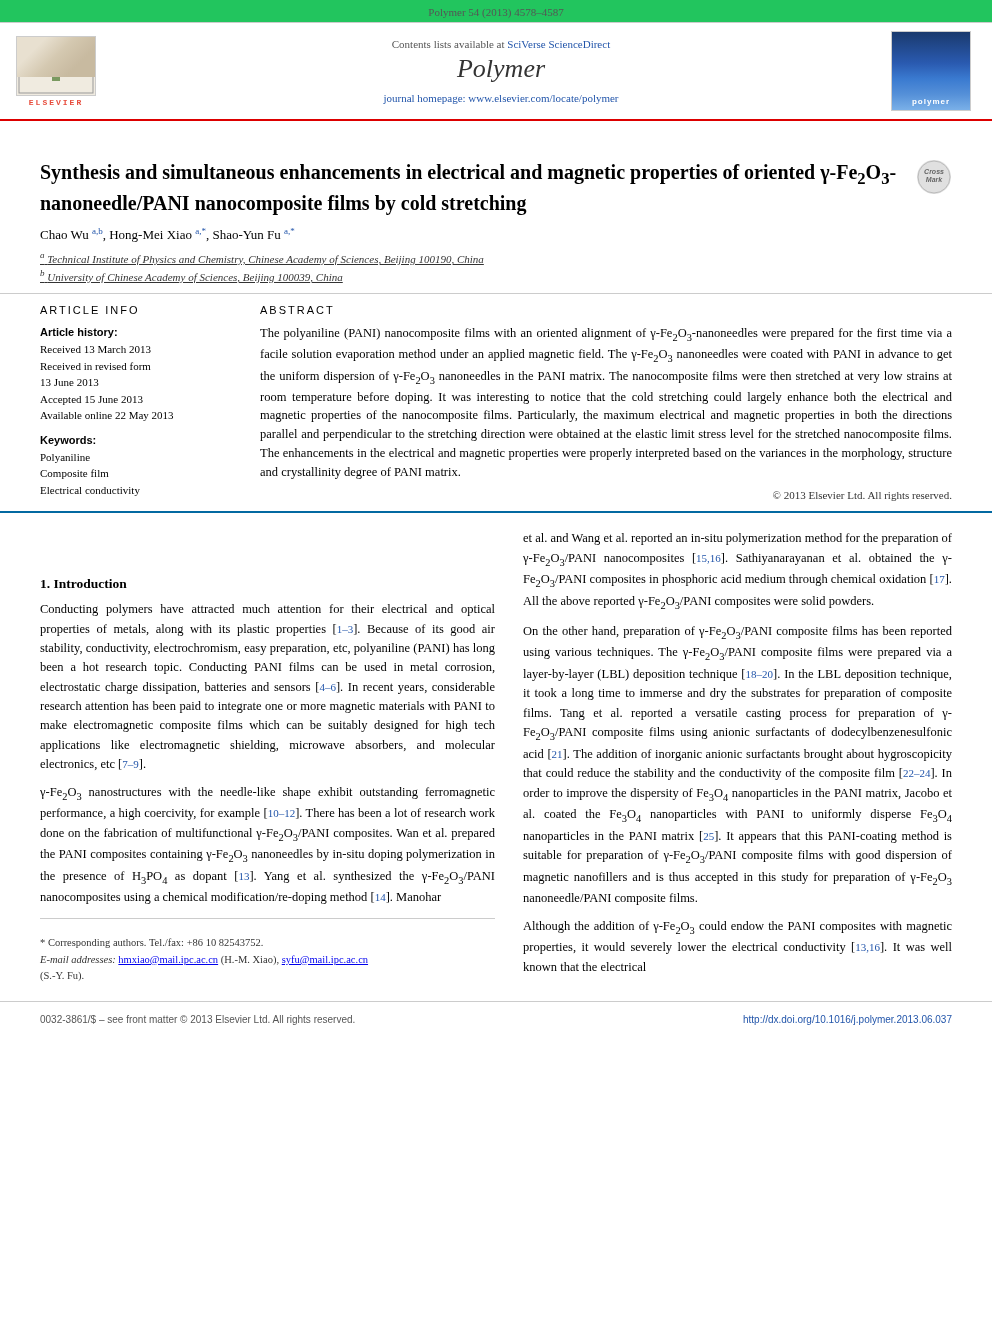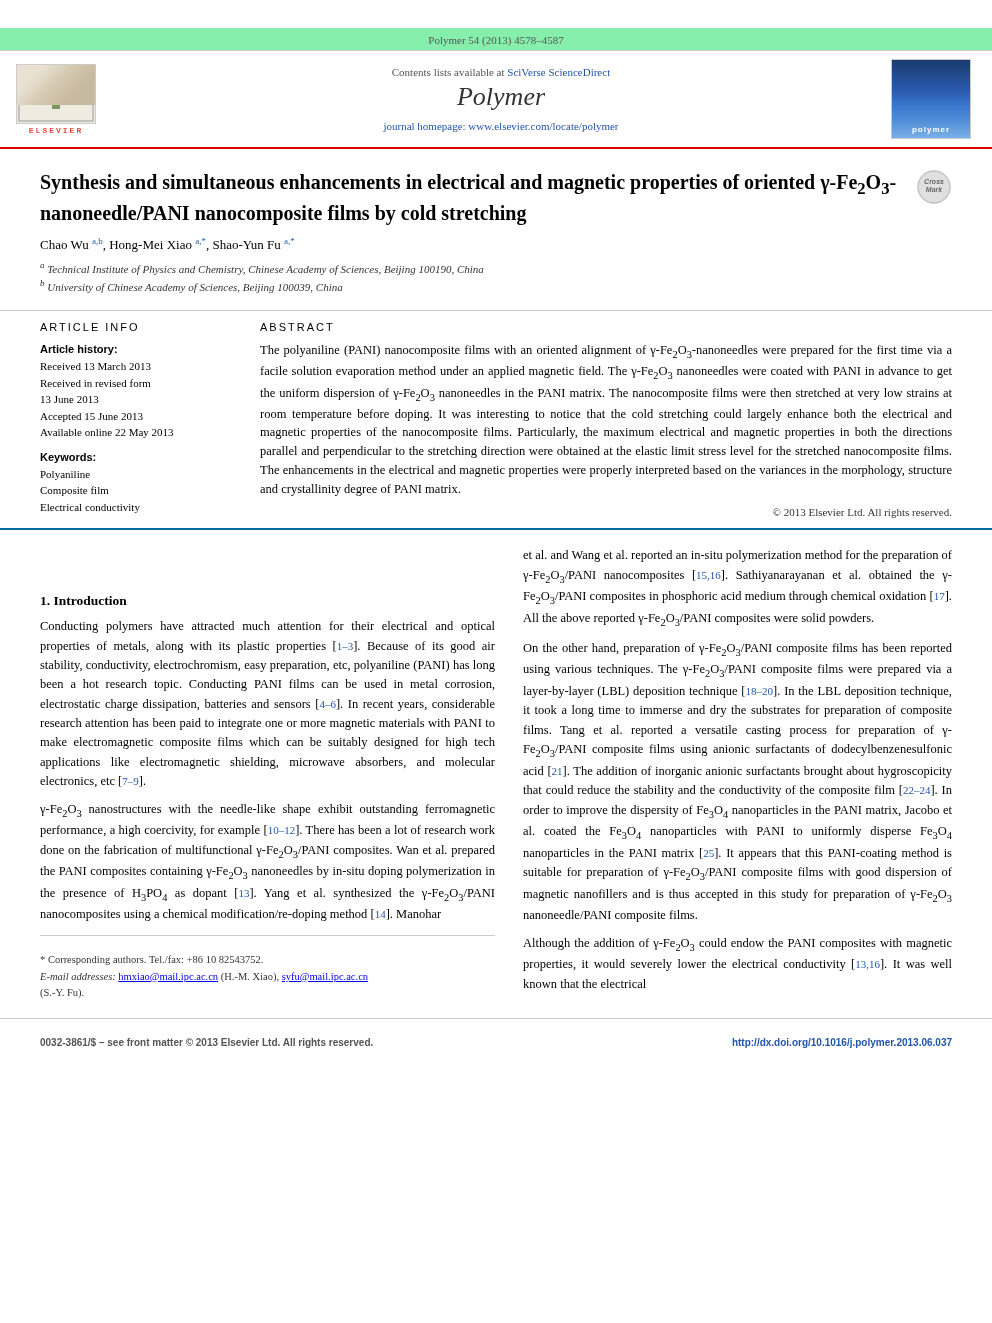--- a/index.html
+++ b/index.html
@@ -12,27 +12,26 @@
       min-height: 1323px;
     }
     .page {
       width: 992px;
       min-height: 1323px;
       background: #fff;
       padding: 0;
     }
     
     .top-bar {
-      background: #86efac;
+      background: #22c55e;
       text-align: center;
       padding: 6px 20px 4px;
       font-size: 11px;
       color: #333;
       border-bottom: 1px solid #ccc;
-      margin-top: 28px;
     }
     .top-bar .journal-ref {
       font-size: 11px;
       color: #555;
     }
     
     .header {
       display: flex;
       align-items: stretch;
       border-bottom: 2px solid #d00;
@@ -128,22 +127,23 @@
     }
     .polymer-thumbnail .poly-label {
       color: white;
       font-size: 8px;
       font-weight: bold;
       font-family: Arial, sans-serif;
       letter-spacing: 1px;
     }
     
     .article-title-section {
-      padding: 20px 40px 9px;
+      padding: 20px 40px 2px;
       border-bottom: 1px solid #ccc;
+      margin-top: 18px;
     }
     .article-main-title {
       font-size: 20px;
       font-weight: bold;
       line-height: 1.3;
       color: #000;
       margin-bottom: 10px;
       display: flex;
       justify-content: space-between;
       align-items: flex-start;
@@ -185,20 +185,21 @@
     }
     .author-asterisk {
       color: #2255aa;
     }
     .affiliations {
       font-size: 11px;
       font-style: italic;
       color: #333;
       line-height: 1.5;
       margin-bottom: 6px;
+      text-decoration: underline;
     }
     .affiliations sup {
       font-size: 9px;
     }
     
     .two-col {
       display: flex;
       padding: 10px 40px;
       border-bottom: 2px solid #0369a1;
     }
@@ -288,27 +289,26 @@
     .footnote-section {
       border-top: 1px solid #ccc;
       margin-top: 10px;
       padding-top: 16px;
       font-size: 10.5px;
       line-height: 1.6;
       color: #333;
     }
     .footer-bar {
       border-top: 1px solid #ccc;
-      padding: 18px 40px;
+      padding: 12px 40px;
       display: flex;
       justify-content: space-between;
       font-size: 10px;
       color: #555;
       font-family: Arial, sans-serif;
-      font-weight: bold;
     }
     .footer-bar a {
       color: #2255aa;
       text-decoration: none;
     }
     sup {
       font-size: 0.7em;
     }
   </style>
 </head>

